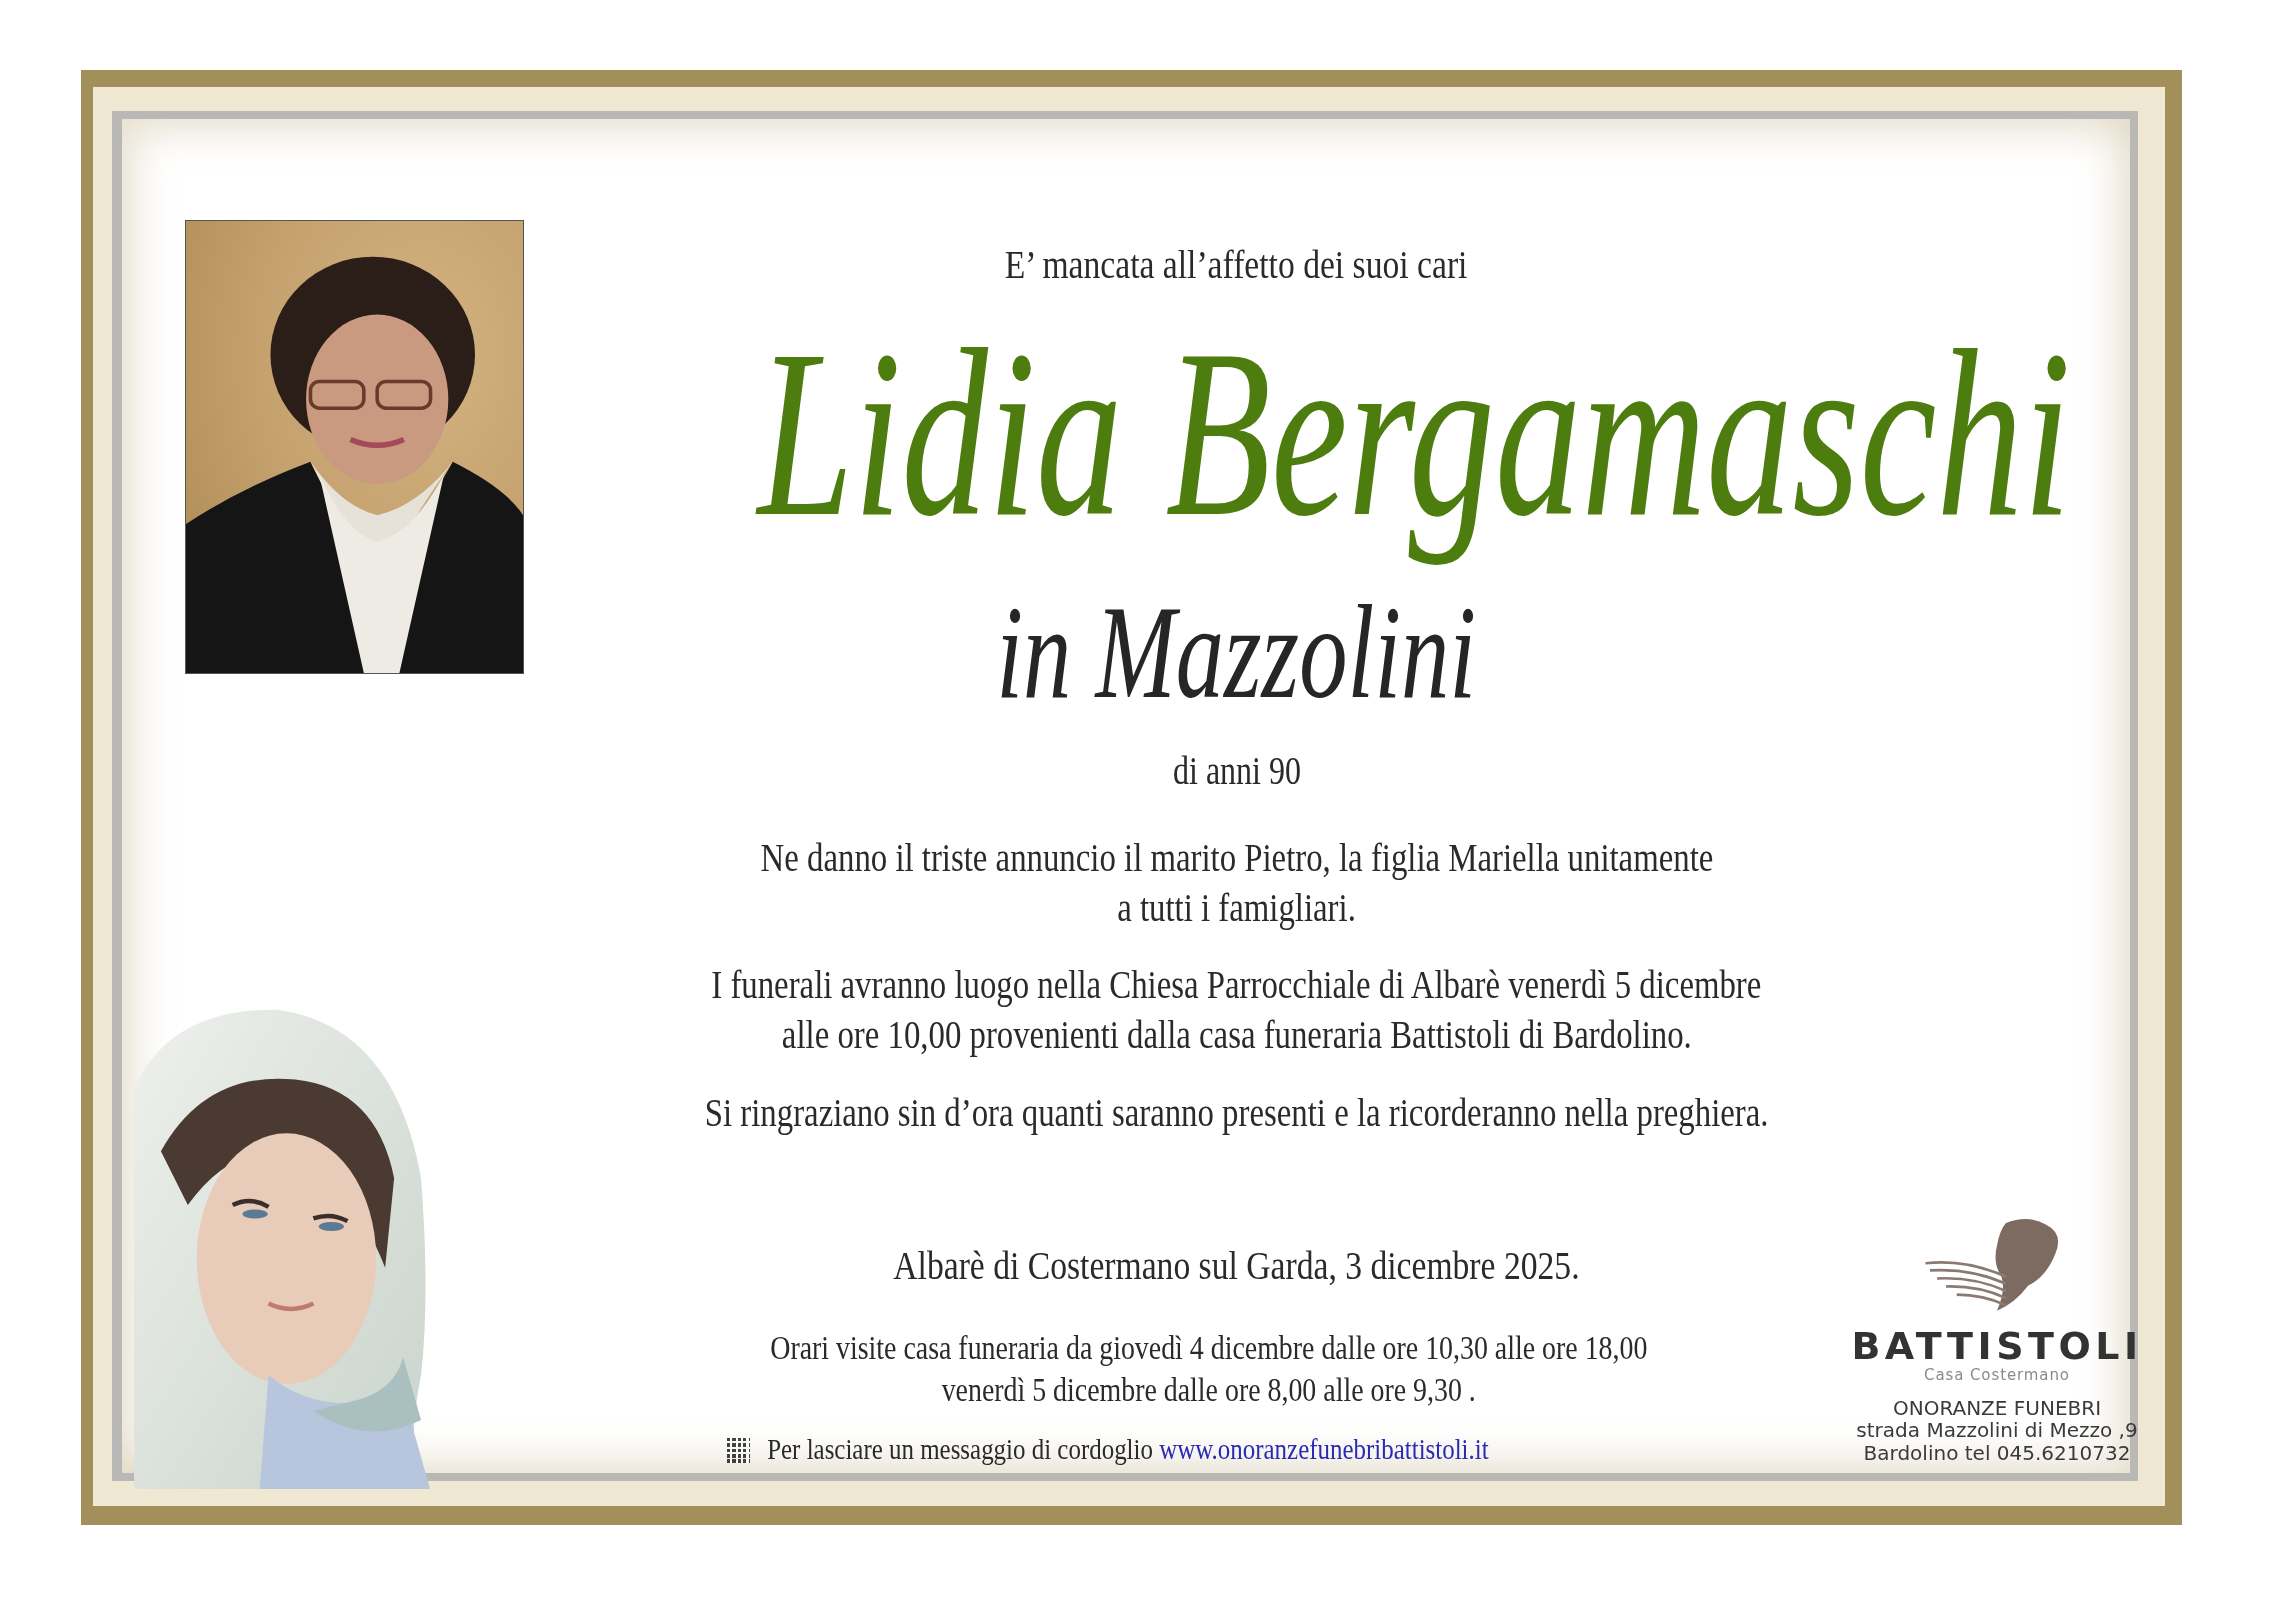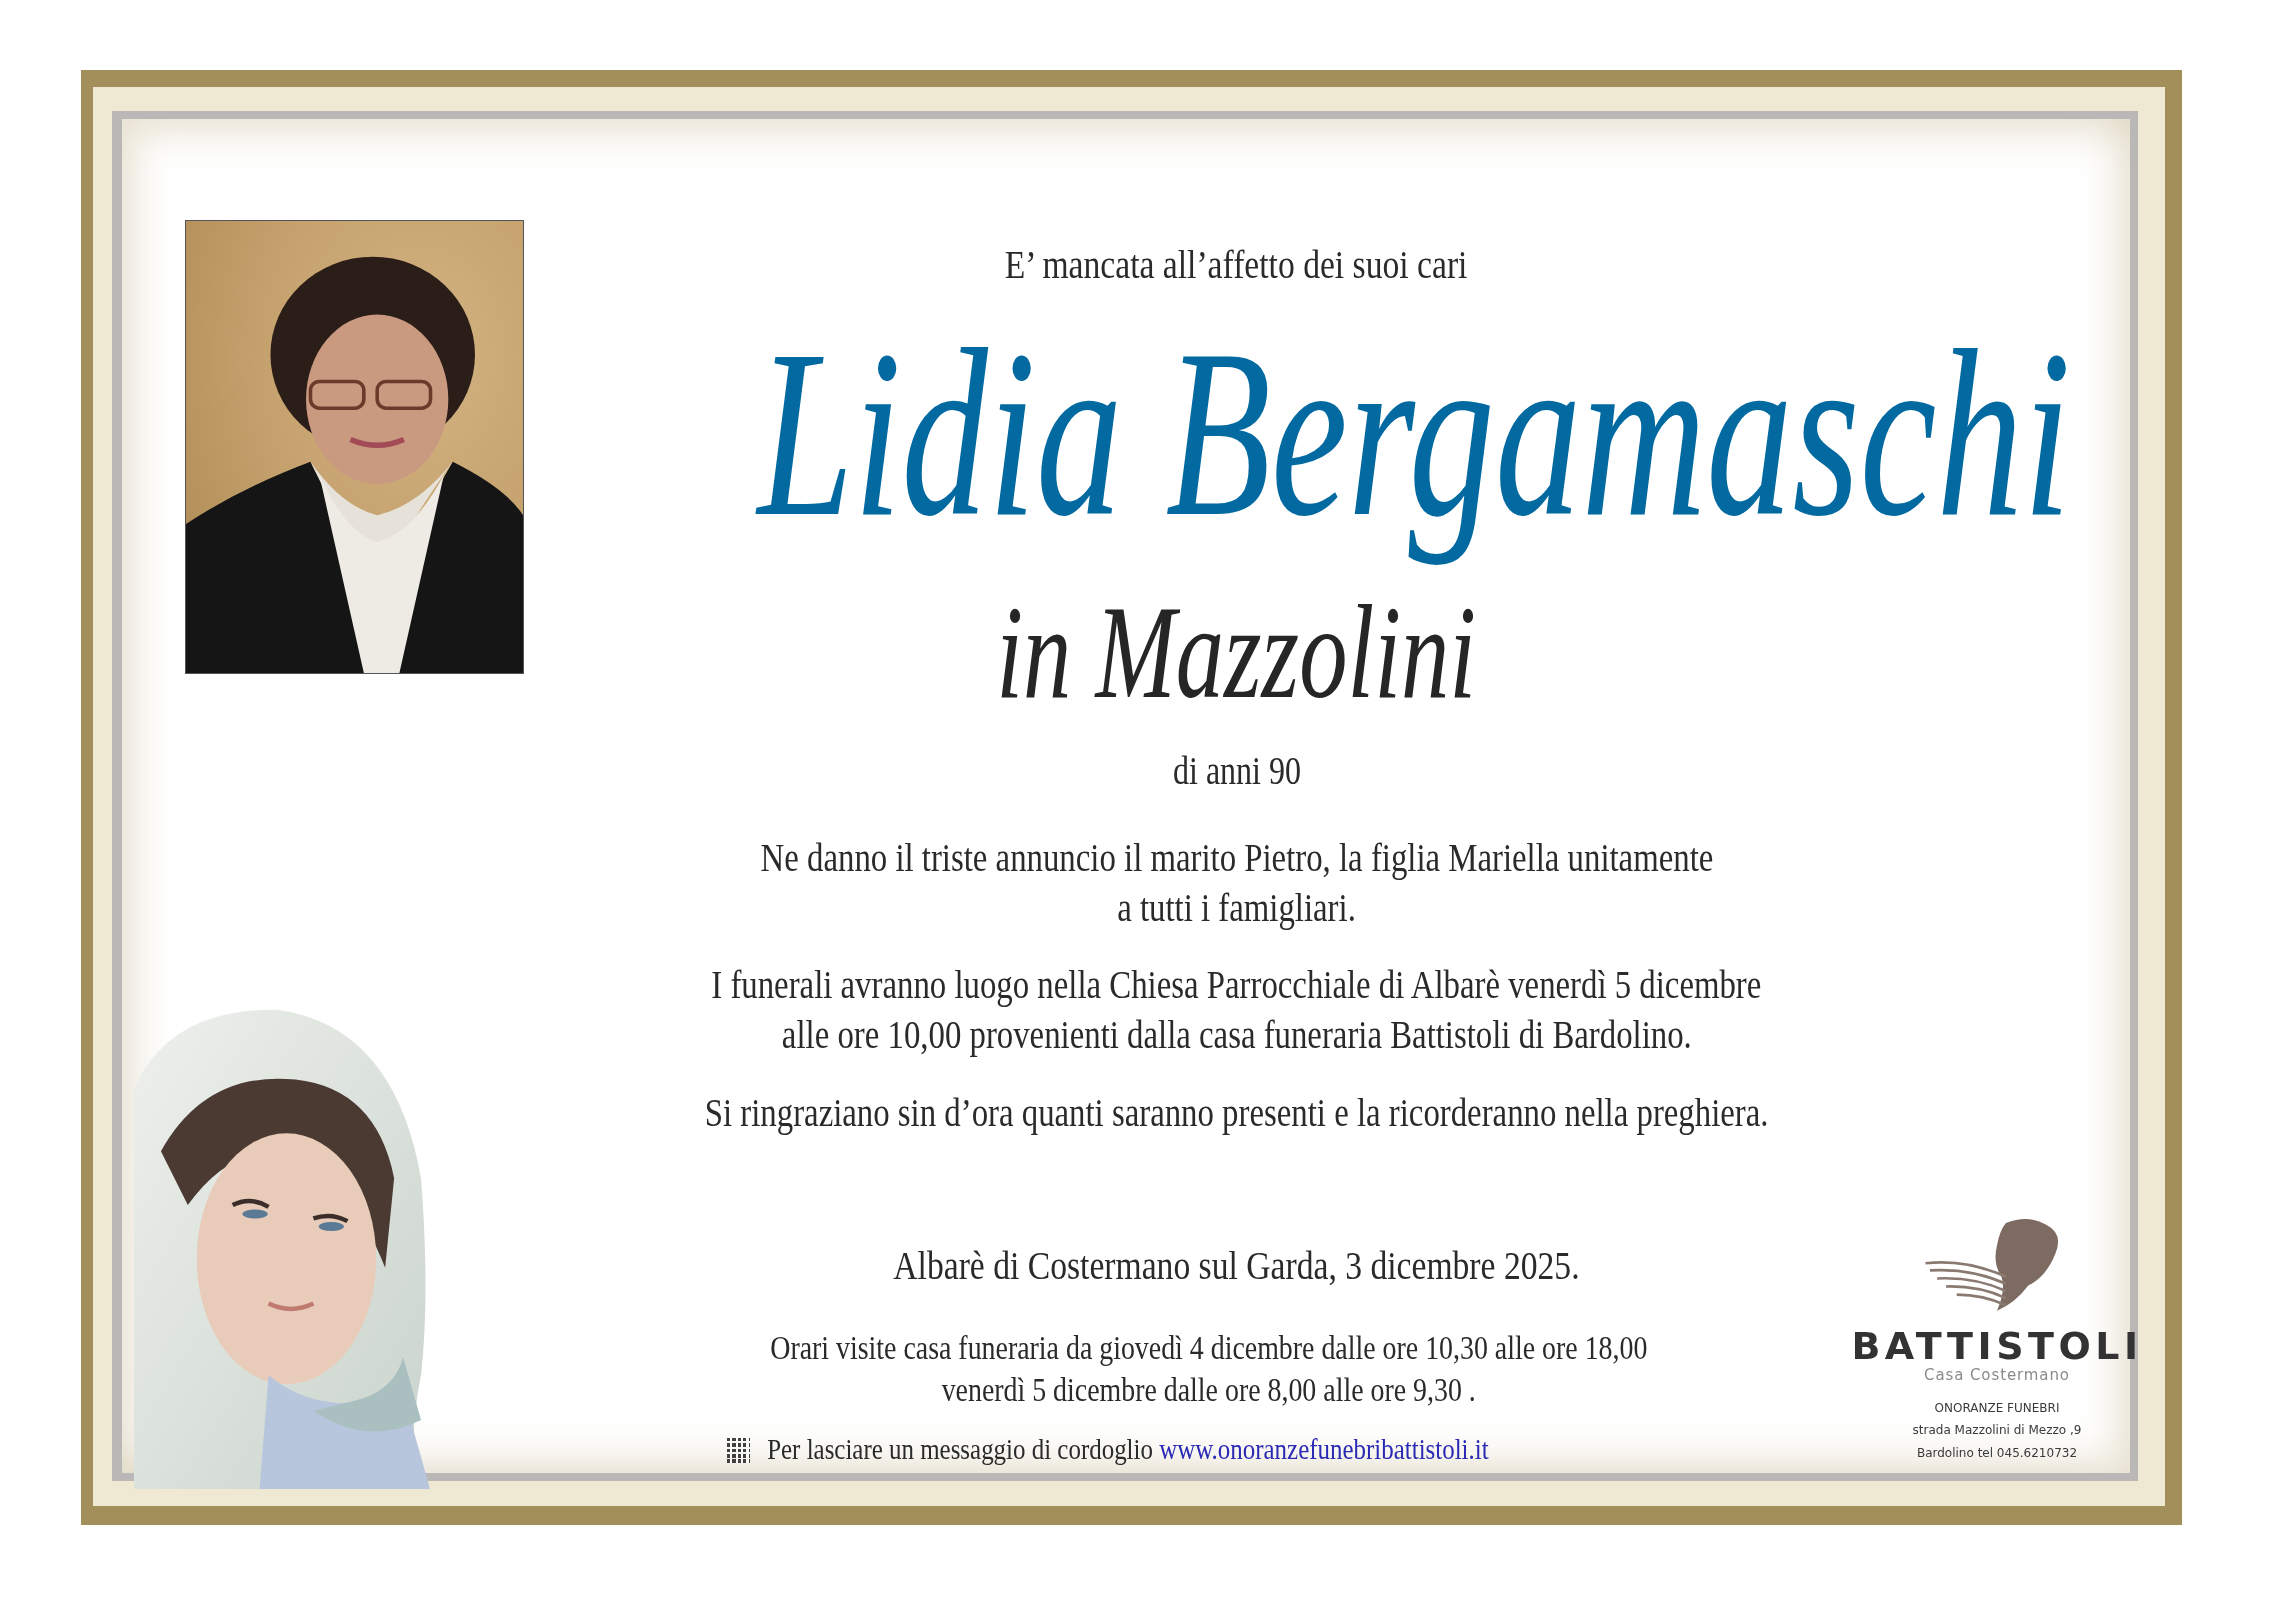--- a/index.html
+++ b/index.html
@@ -31,21 +31,21 @@
   }
   .portrait svg { width:100%; height:100%; display:block; }
   .madonna {
     position:absolute; left:134px; top:999px; width:296px; height:490px; overflow:hidden;
   }
   .madonna svg { width:100%; height:100%; display:block; }
 
   .center { position:absolute; left:502px; width:1469px; text-align:center; }
   .cond { display:inline-block; transform:scaleX(0.82); transform-origin:center; white-space:nowrap; }
   .intro { top:240px; font-size:41px; }
-  .name { top:313px; font-size:240px; font-style:italic; line-height:1; color:#0369a1; }
+  .name { top:313px; font-size:240px; font-style:italic; line-height:1; color:#4d7c0f; }
   .name .cond { transform:scaleX(0.72); }
   .maiden { top:585px; font-size:134px; font-style:italic; line-height:1; color:#262626; }
   .maiden .cond { transform:scaleX(0.72); }
   .age { top:748px; font-size:39px; }
   .para { font-size:40px; line-height:50px; }
   .p1 { top:833px; }
   .p2 { top:960px; }
   .p3 { top:1088px; }
   .dateline { top:1241px; font-size:41px; }
   .hours { top:1327px; font-size:34px; line-height:42px; left:537px; width:1343px; }
@@ -56,21 +56,21 @@
           repeating-linear-gradient(90deg,#222 0 3.6px,#fff 3.6px 6.3px),
           #222; opacity:0.85;
         -webkit-mask: repeating-linear-gradient(0deg,#000 0 3.6px,transparent 3.6px 5.4px); }
   .link { color:#2a2ab4; text-decoration:none; }
 
   .logo { position:absolute; left:1845px; top:1214px; width:304px; text-align:center;
           font-family:"DejaVu Sans", sans-serif; color:#3a3a3a; }
   .logo-mark { width:152px; height:103px; margin:0 auto; display:block; }
   .logo-name { font-size:38px; letter-spacing:4.5px; font-weight:700; margin-top:7.2px; color:#333; }
   .logo-sub { font-size:15px; color:#8a8a8a; letter-spacing:0.9px; margin-top:-1.8px; }
-  .logo-line { font-size:12px; line-height:22.4px; color:#3a3a3a; }
+  .logo-line { font-size:20px; line-height:22.4px; color:#3a3a3a; }
   .logo-line.first { margin-top:12.5px; }
 </style>
 </head>
 <body>
 
 <div class="frame-outer"></div>
 <div class="frame-cream"></div>
 <div class="frame-gray"></div>
 <div class="panel"></div>
 

